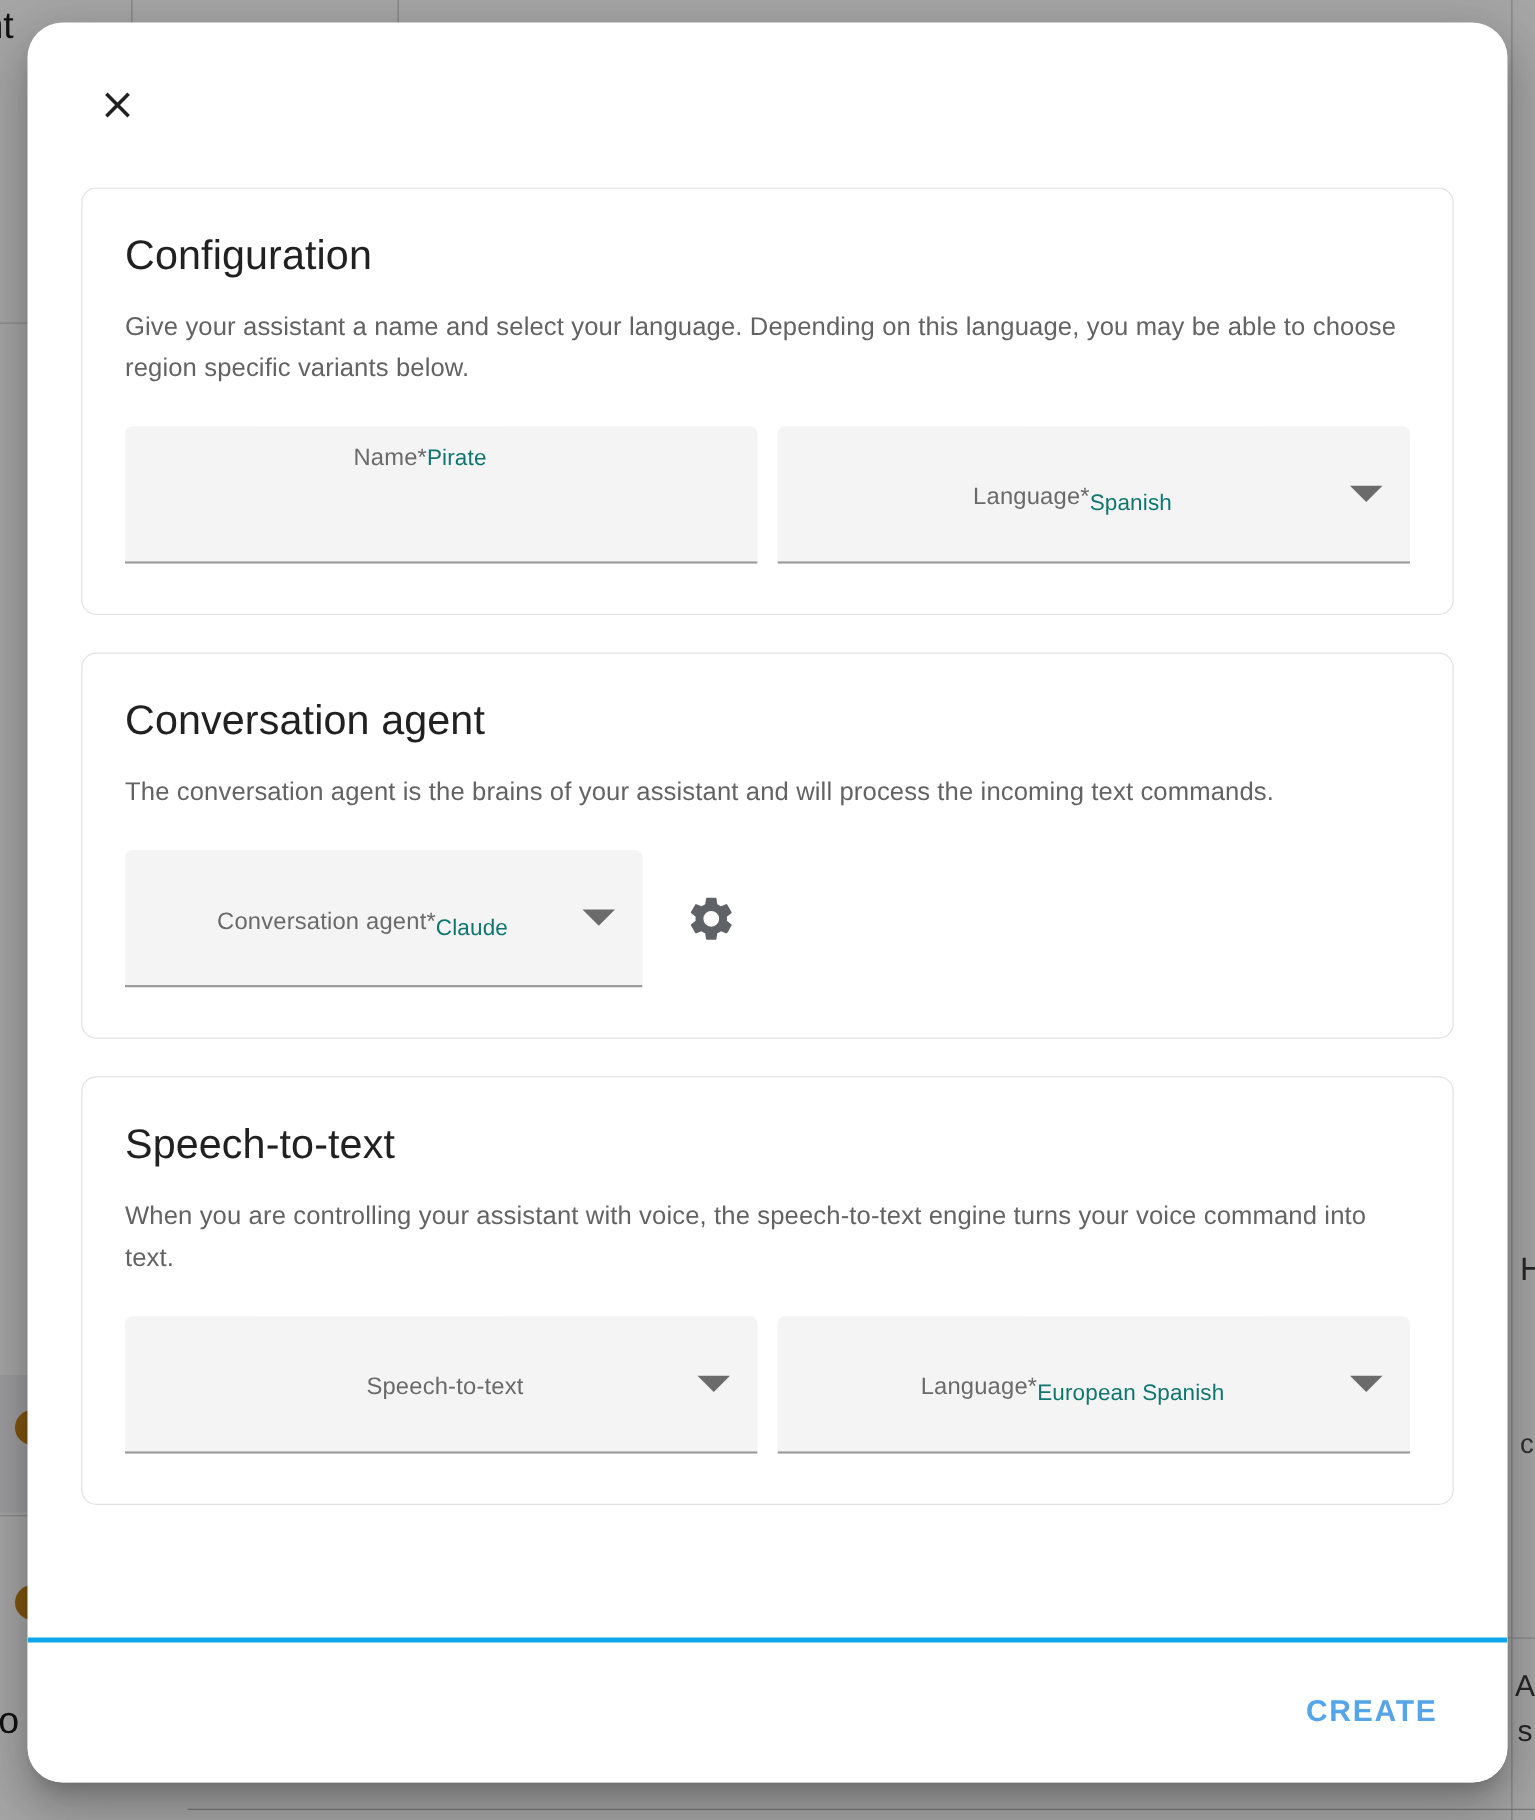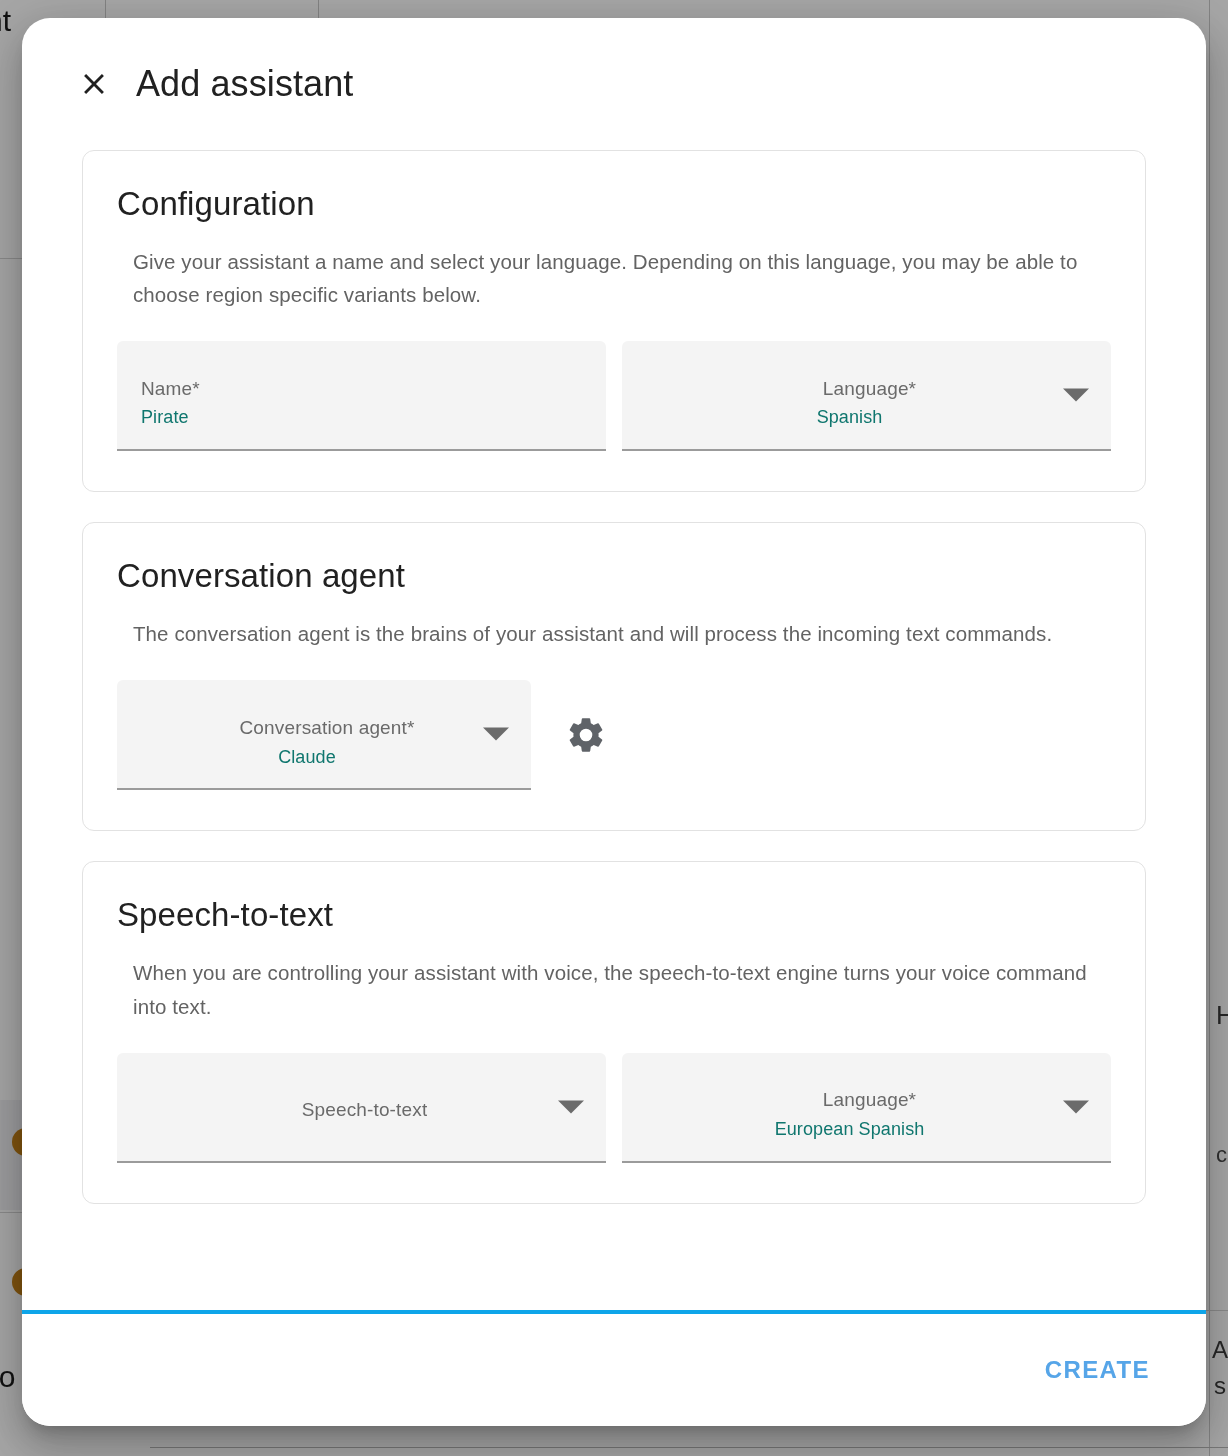--- a/index.html
+++ b/index.html
@@ -99,21 +99,21 @@
     font-weight: 400;
     color: #212121;
     letter-spacing: .1px;
     line-height: 1;
   }
 
   
   .dlg-content {
     flex: 1 1 auto;
     overflow: hidden;
-    padding: 0 60px;
+    padding: 0 43px;
     box-sizing: border-box;
     position: relative;
   }
 
   .card {
     border: 1px solid #e2e2e2;
     border-radius: 12px;
     padding: 34px 34px 40px 34px;
     box-sizing: border-box;
     margin-bottom: 30px;
@@ -125,21 +125,21 @@
     font-size: 33px;
     font-weight: 400;
     color: #212121;
     margin: 0 0 22px 0;
     letter-spacing: .1px;
     line-height: 1.15;
   }
   .card-desc {
     font-size: 20.5px;
     color: #636363;
-    margin: 0 0 30px 16px;
+    margin: 0 0 30px 0;
     line-height: 1.62;
     max-width: 1020px;
     letter-spacing: .1px;
   }
 
   .field-row {
     display: flex;
     gap: 16px;
   }
 
@@ -147,21 +147,21 @@
   .field {
     position: relative;
     background: #f4f4f4;
     border-top-left-radius: 6px;
     border-top-right-radius: 6px;
     border-bottom: 2px solid #9b9b9b;
     height: 110px;
     box-sizing: border-box;
     padding: 16px 18px 0 24px;
     display: flex;
-    flex-direction: column;
+    flex-direction: row;
     justify-content: center;
     cursor: text;
   }
   .field.select { cursor: pointer; align-items: center; }
   .field.half { flex: 1 1 0; min-width: 0; }
   .field.agent { width: 414px; flex: 0 0 414px; }
 
   .field-label {
     font-size: 19px;
     color: #6a6a6a;
@@ -272,21 +272,20 @@
 <div id="dialog">
 
   <div class="dlg-header">
     <button class="close-btn">
       <span>
         <svg width="34" height="34" viewBox="0 0 24 24" aria-hidden="true">
           <path d="M19 6.41 17.59 5 12 10.59 6.41 5 5 6.41 10.59 12 5 17.59 6.41 19 12 13.41 17.59 19 19 17.59 13.41 12z" fill="#212121"></path>
         </svg>
       </span>
     </button>
-    <div class="dlg-title">Add assistant</div>
   </div>
 
   <div class="dlg-content">
 
     <div class="card">
       <div class="card-title">Configuration</div>
       <div class="card-desc">Give your assistant a name and select your language. Depending on this language, you may be able to choose region specific variants below.</div>
       <div class="field-row">
         <div class="field half">
           <div class="field-label">Name*</div>

